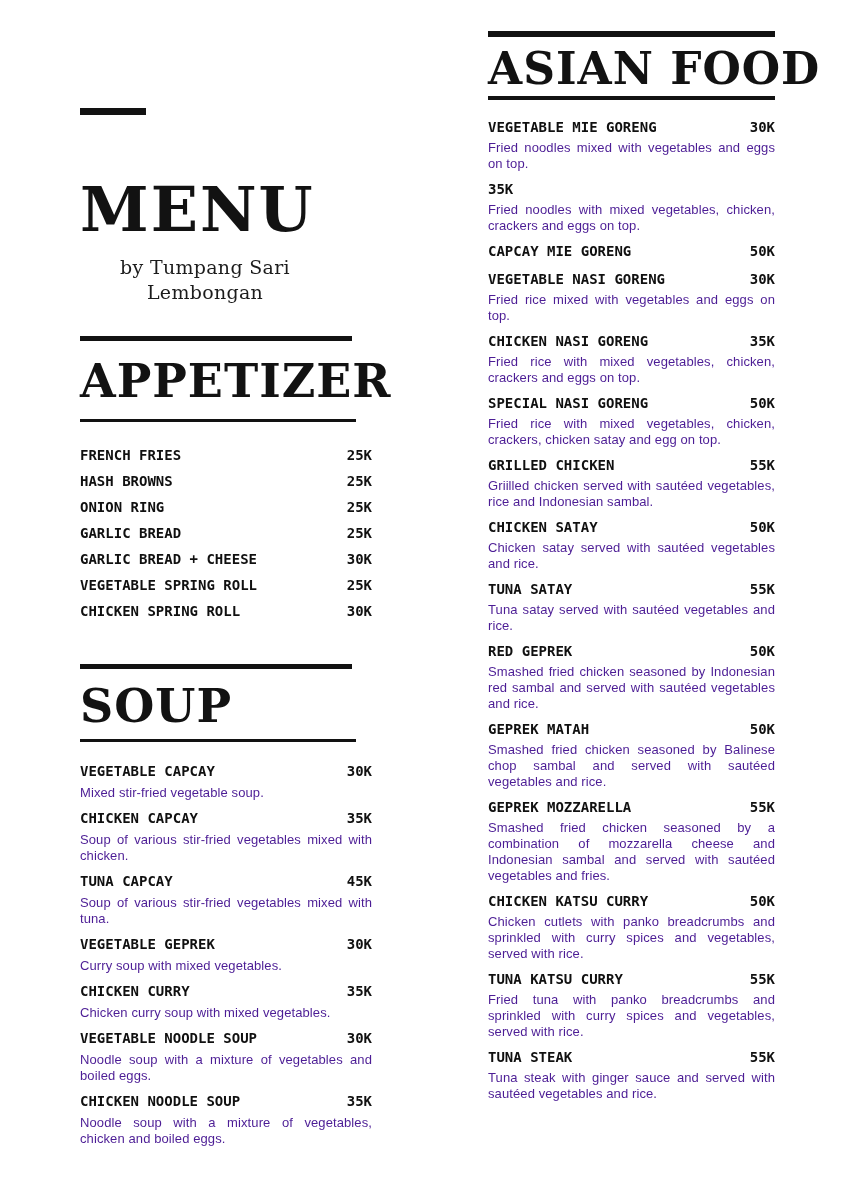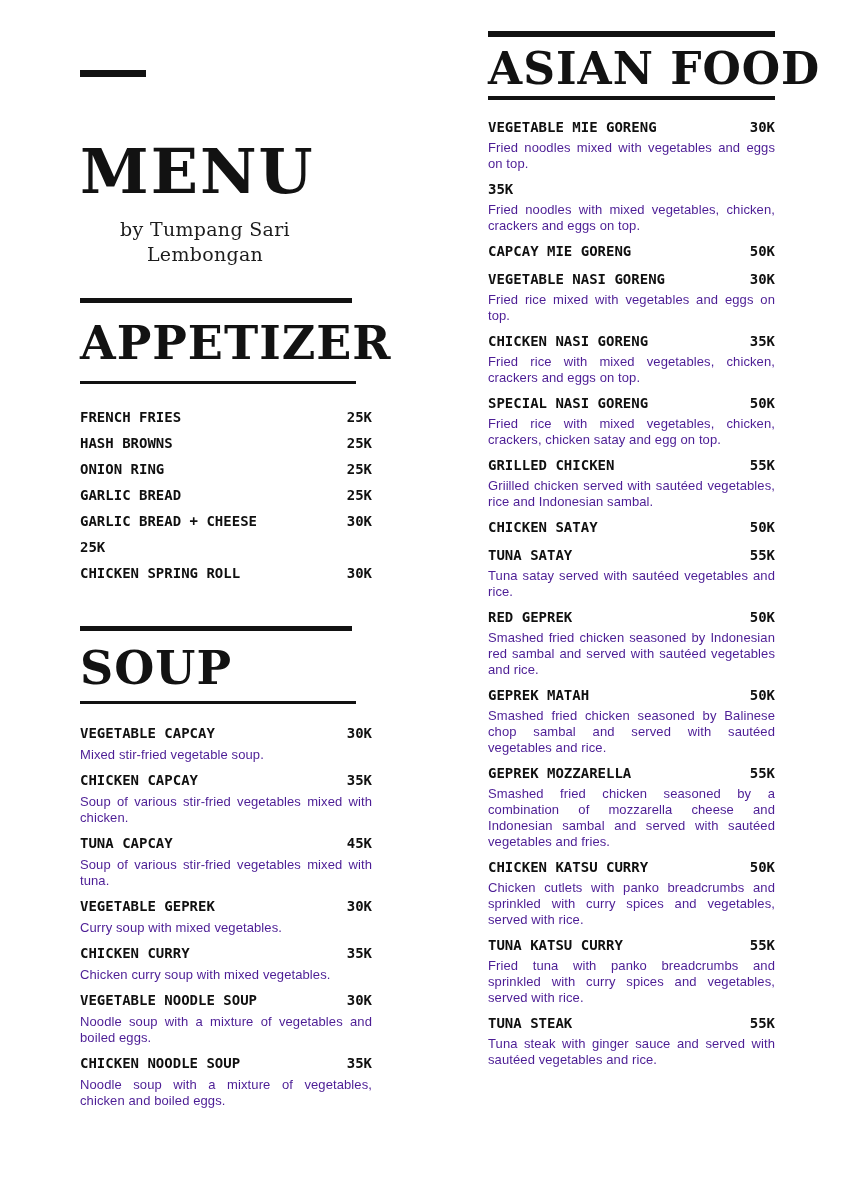--- a/index.html
+++ b/index.html
@@ -6,21 +6,21 @@
   html, body { margin: 0; padding: 0; }
   body {
     width: 849px; height: 1200px;
     background: #ffffff;
     font-family: "Liberation Sans", sans-serif;
     color: #121212;
     overflow: hidden;
   }
   .page { position: relative; width: 849px; height: 1200px; background: #ffffff; }
   .col { position: absolute; top: 0; }
-  .col-left  { left: 80px;  width: 292px; padding-top: 70px; }
+  .col-left  { left: 80px;  width: 292px; padding-top: 108px; }
   .col-right { left: 460px; width: 287px; padding-top: 31px; margin-left: 28px; }
 
   
   .brand-dash { width: 66px; height: 7px; background: #121212; }
   .brand-title {
     margin: 64px 0 0 0;
     font-family: "DejaVu Serif", serif;
     font-weight: 700;
     font-size: 62px; line-height: 62px;
     letter-spacing: 2px;
@@ -114,20 +114,21 @@
             <span class="item-name">GARLIC BREAD</span>
             <span class="item-price">25K</span>
           </div>
 
           <div class="simple-row">
             <span class="item-name">GARLIC BREAD + CHEESE</span>
             <span class="item-price">30K</span>
           </div>
 
           <div class="simple-row">
+            <span class="item-name">VEGETABLE SPRING ROLL</span>
             <span class="item-price">25K</span>
           </div>
 
           <div class="simple-row">
             <span class="item-name">CHICKEN SPRING ROLL</span>
             <span class="item-price">30K</span>
           </div>
         </div>
     </section>
 
@@ -257,20 +258,21 @@
               <span class="item-price">55K</span>
             </div>
             <p class="item-desc">Griilled chicken served with sautéed vegetables, rice and Indonesian sambal.</p>
           </div>
 
           <div class="desc-item">
             <div class="desc-row">
               <span class="item-name">CHICKEN SATAY</span>
               <span class="item-price">50K</span>
             </div>
+            <p class="item-desc">Chicken satay served with sautéed vegetables and rice.</p>
           </div>
 
           <div class="desc-item">
             <div class="desc-row">
               <span class="item-name">TUNA SATAY</span>
               <span class="item-price">55K</span>
             </div>
             <p class="item-desc">Tuna satay served with sautéed vegetables and rice.</p>
           </div>
 

